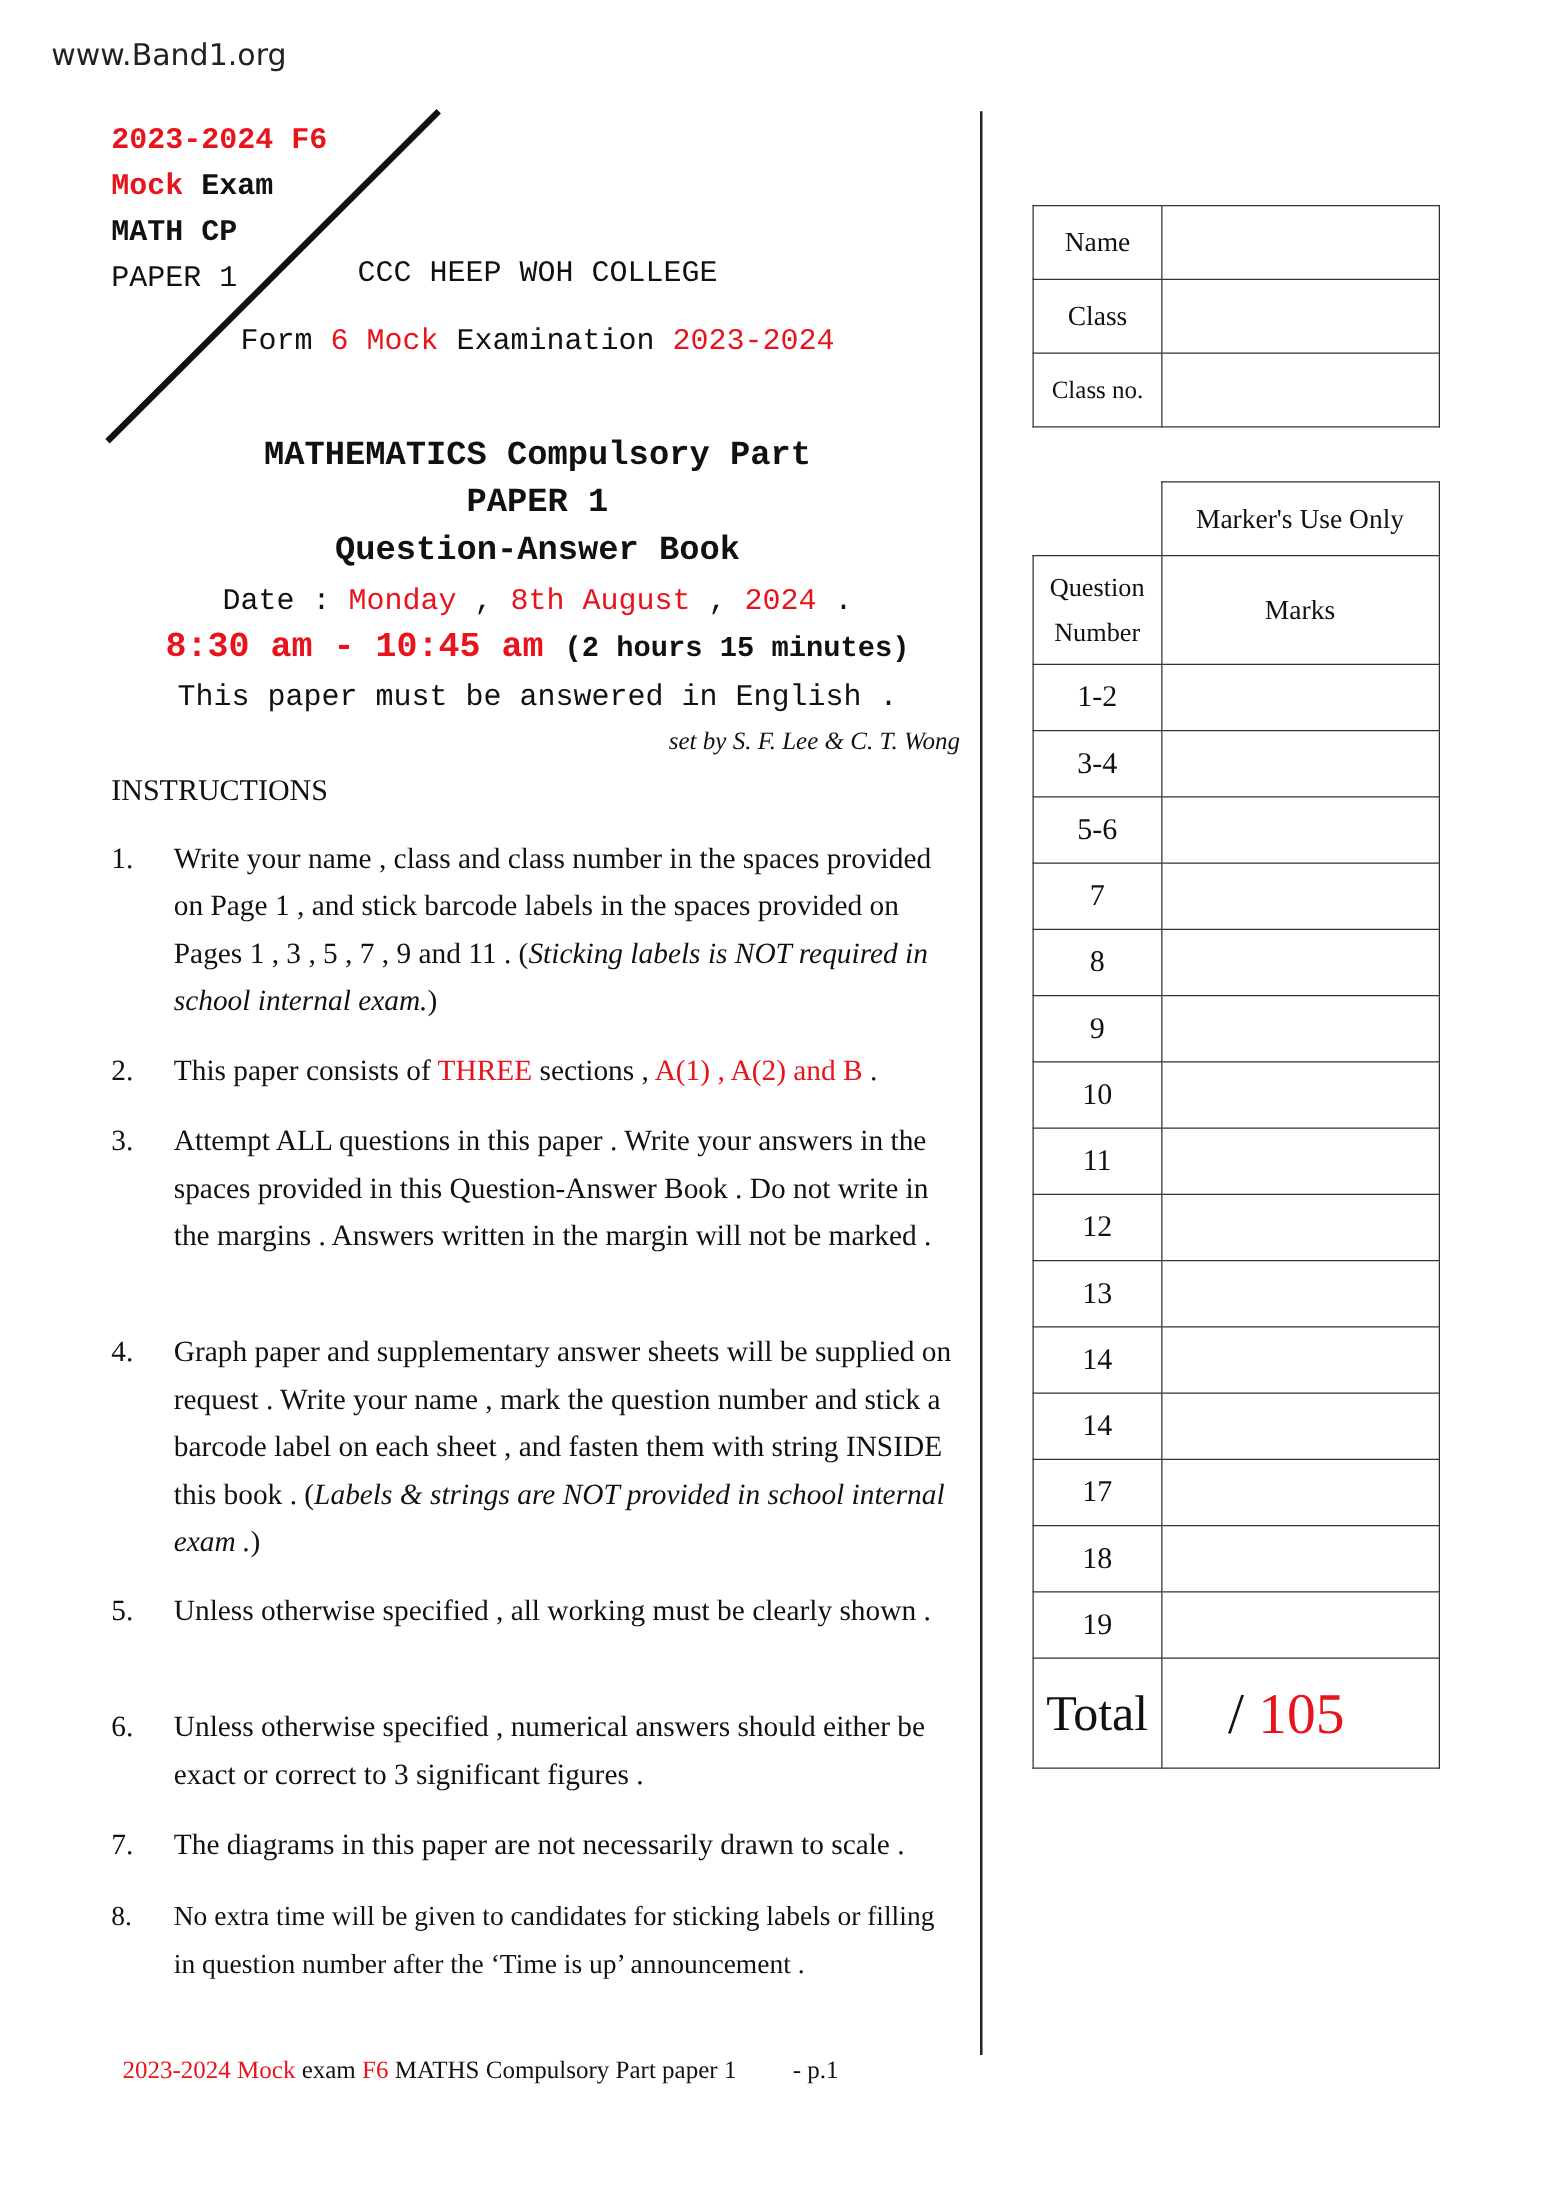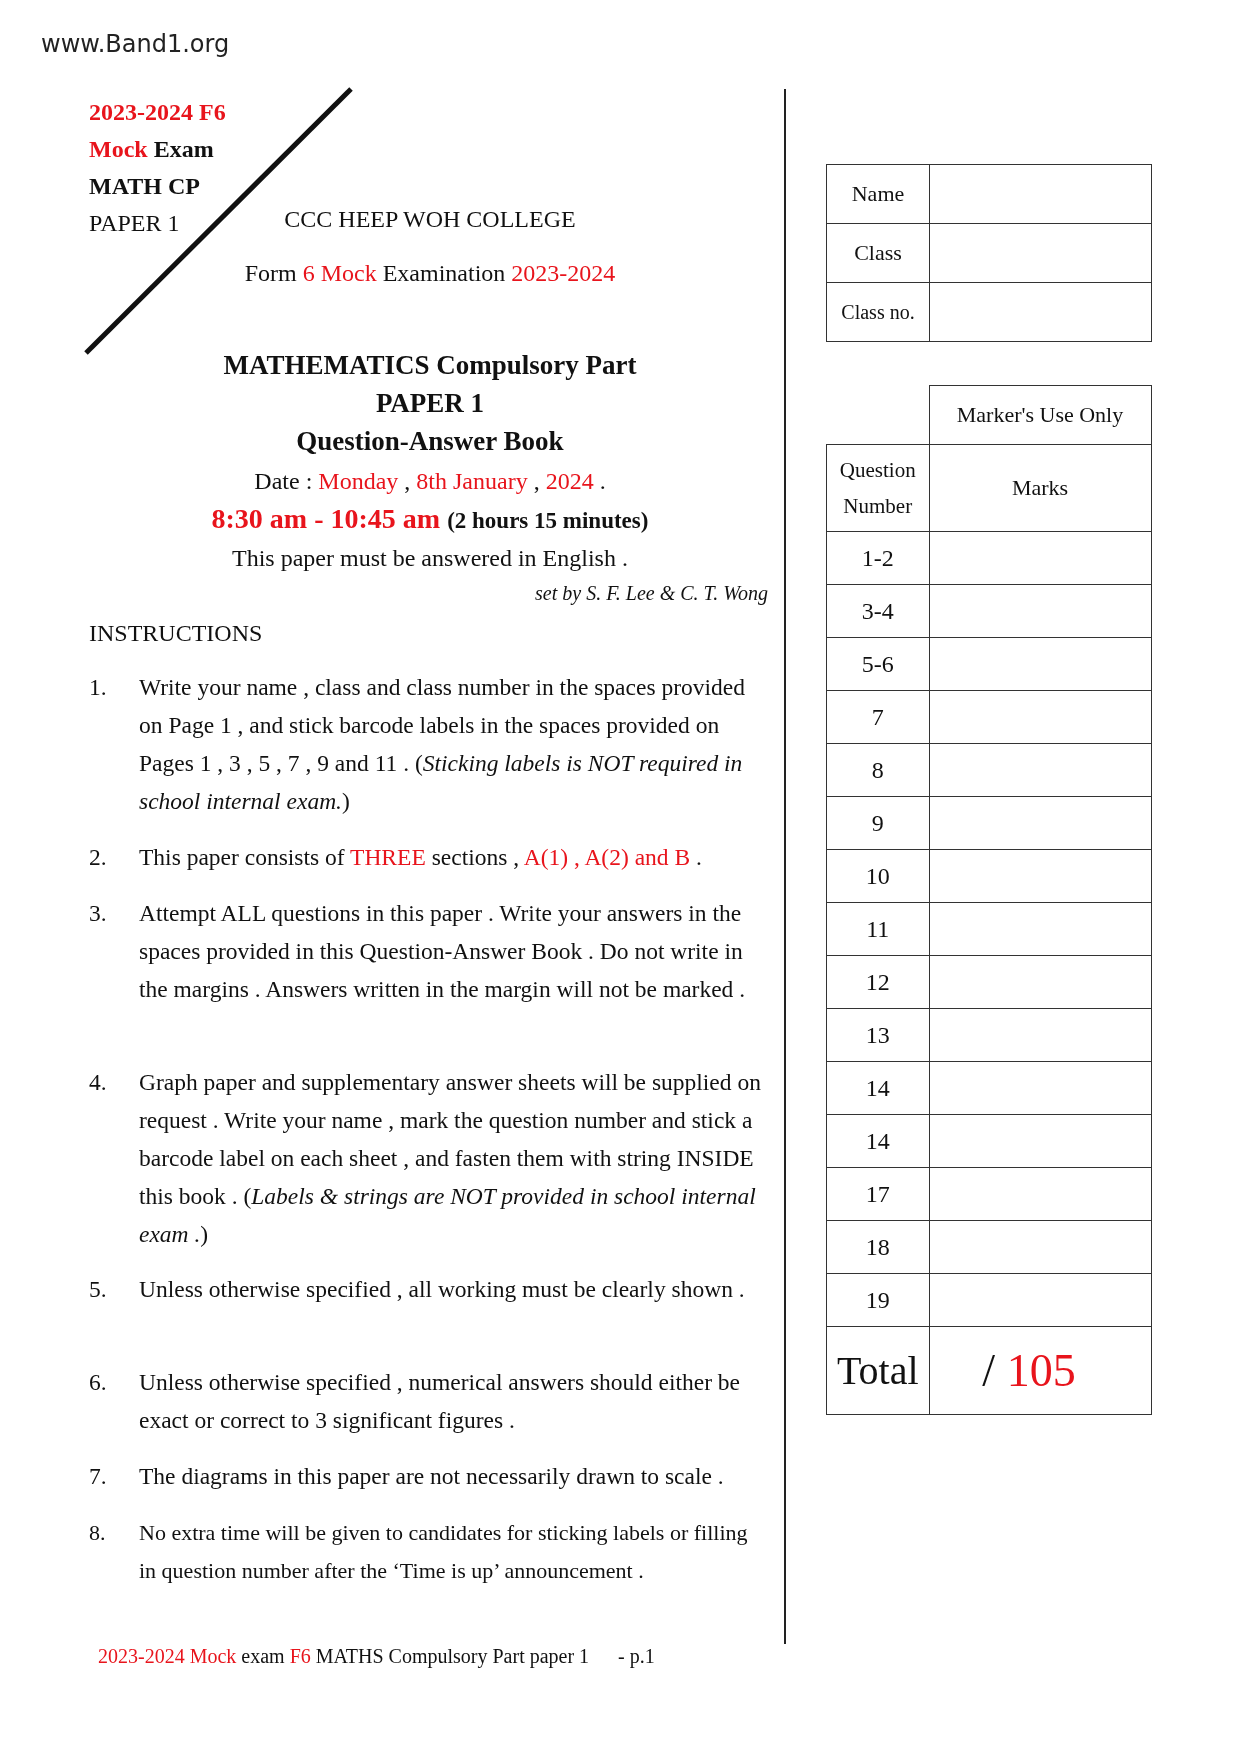--- a/index.html
+++ b/index.html
@@ -1,17 +1,17 @@
 <!DOCTYPE html>
 <html><head>
 <meta charset="utf-8">
 <style>
   html, body { margin: 0; padding: 0; background: #ffffff; }
   body { width: 1240px; height: 1754px; position: relative; overflow: hidden; color: #111; }
-  .sans { font-family: Liberation Serif, serif; }
+  .sans { font-family: Liberation Mono, monospace; }
   .serif { font-family: "Liberation Serif", serif; }
   .red { color: #e8141c; }
   .abs { position: absolute; }
 
   .watermark { left: 41px; top: 30px; font-family: "DejaVu Sans", sans-serif; font-size: 24px; color: #222; }
 
   .corner { left: 89px; top: 94px; font-size: 24px; line-height: 37px; }
   .corner .b { font-weight: bold; }
 
   .diag { left: 0; top: 0; width: 1240px; height: 1754px; pointer-events: none; }
@@ -28,21 +28,21 @@
   .setby { top: 582px; right: 472px; font-size: 20px; font-style: italic; }
 
   .instr-head { left: 89px; top: 620px; font-size: 24px; }
 
   .instr { left: 89px; width: 680px; font-size: 23.5px; line-height: 38px; }
   .instr .num { position: absolute; left: 0; top: 0; }
   .instr .txt { margin-left: 50px; }
   .instr i { font-style: italic; }
 
   .footer { left: 98px; top: 1645px; font-size: 20px; }
-  .footer .page { margin-left: 24px; }
+  .footer .page { margin-left: 40px; }
 
   .vline { left: 784px; top: 89px; width: 2px; height: 1555px; background: #222; }
 
   table.grid { border-collapse: collapse; position: absolute; }
   table.grid td { border: 1.5px solid #333; padding: 0; text-align: center; vertical-align: middle; font-family: "Liberation Serif", serif; color: #111; margin-top: 23px; }
 
   .id-table { left: 826px; top: 164px; }
   .id-table td.lbl { width: 102px; height: 58px; font-size: 22px; }
   .id-table td.fld { width: 221px; height: 58px; }
 
@@ -81,21 +81,21 @@
 </div>
 <div class="abs center-block title sans">
   <div>MATHEMATICS Compulsory Part</div>
   <div>PAPER 1</div>
   <div>Question-Answer Book</div>
 </div>
 
 <div class="abs center-block date sans">
   <span>Date :</span>
   <span class="red">Monday</span> ,
-  <span class="red">8th January</span> ,
+  <span class="red">8th August</span> ,
   <span class="red">2024</span> .
 </div>
 <div class="abs center-block time sans">
   <span class="red">8:30 am - 10:45 am</span>
   <span class="dur">(2 hours 15 minutes)</span>
 </div>
 <div class="abs center-block lang sans">This paper must be answered in English .</div>
 <div class="abs setby serif">set by S. F. Lee &amp; C. T. Wong</div>
 
 <div class="abs instr-head serif">INSTRUCTIONS</div>

